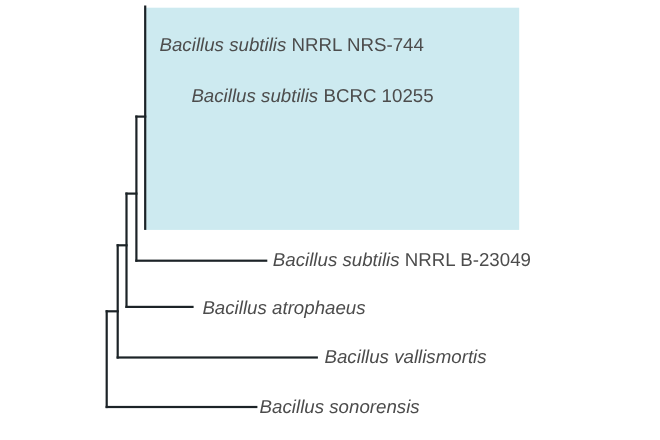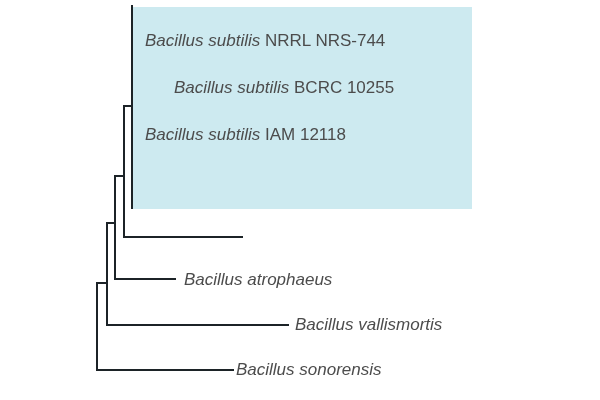--- a/index.html
+++ b/index.html
@@ -63,22 +63,22 @@
       <div class="branch" style="left: 96px; top: 282px; width: 2px; height: 89px; background: rgb(28, 35, 39);"></div>
       <div class="branch" style="left: 96px; top: 369px; width: 138px; height: 2px; background: rgb(28, 35, 39);"></div>
     </div>
 
   <div class="leaf-label" style="left: 145px; top: 41px; color: rgb(76, 76, 76);">
     <span class="species">Bacillus subtilis</span><span class="strain">NRRL NRS-744</span>
   </div>
   <div class="leaf-label" style="left: 145px; top: 88px; color: rgb(76, 76, 76); margin-left: 29px;">
     <span class="species">Bacillus subtilis</span><span class="strain">BCRC 10255</span>
   </div>
-  <div class="leaf-label" style="left: 145px; top: 135px; color: rgb(76, 76, 76);">
-    <span class="species">Bacillus subtilis</span><span class="strain">IAM 12118</span>
+  <div class="leaf-label" style="left: 248px; top: 237px; color: rgb(76, 76, 76);">
+    <span class="species">Bacillus subtilis</span><span class="strain">NRRL B-23049</span>
   </div>
   <div class="leaf-label" style="left: 184px; top: 280px; color: rgb(76, 76, 76);">
     <span class="species">Bacillus atrophaeus</span><span class="strain"></span>
   </div>
   <div class="leaf-label" style="left: 236px; top: 370px; color: rgb(76, 76, 76);">
     <span class="species">Bacillus sonorensis</span><span class="strain"></span>
   </div>
   <div class="leaf-label" style="left: 295px; top: 325px; color: rgb(76, 76, 76);">
     <span class="species">Bacillus vallismortis</span><span class="strain"></span>
   </div>

